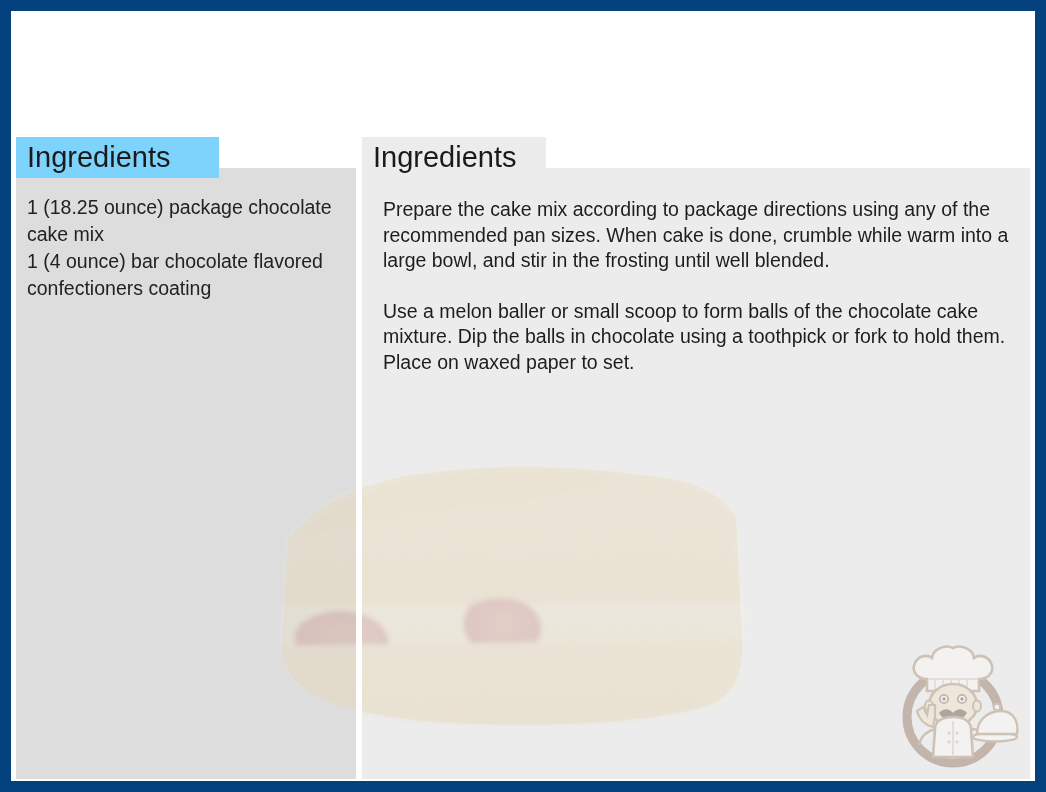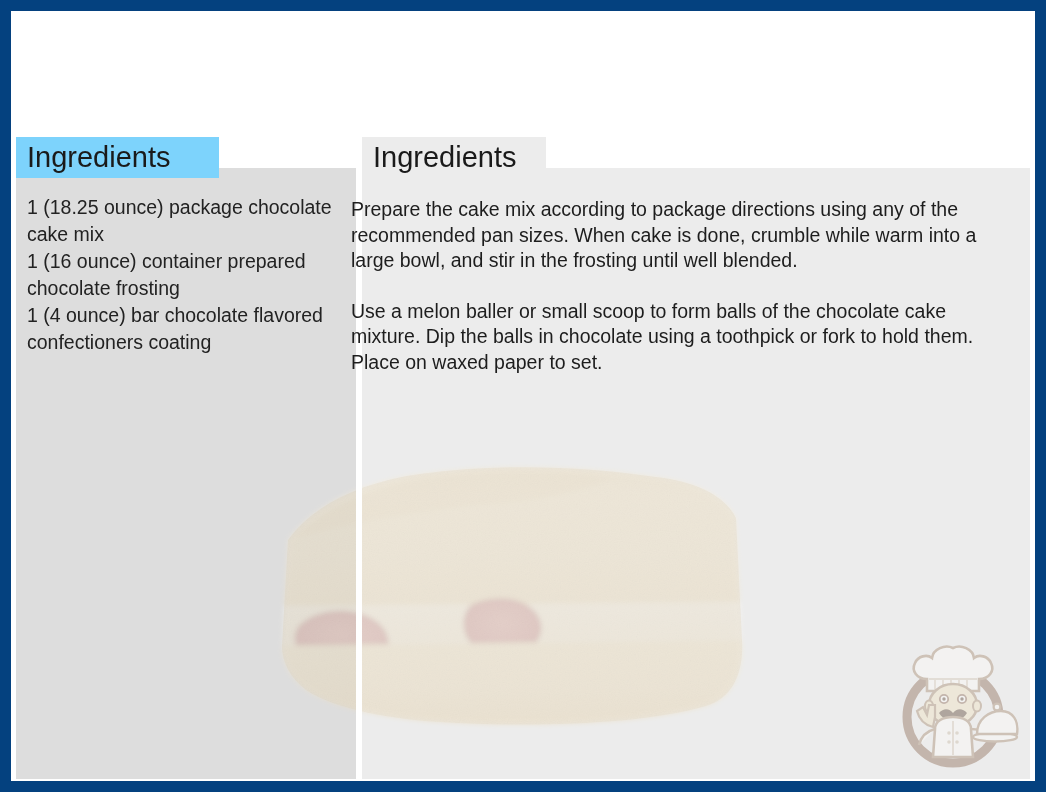--- a/index.html
+++ b/index.html
@@ -154,21 +154,21 @@
     top: 183px;
     width: 330px;
     font-size: 19.5px;
     line-height: 27px;
     color: #222222;
   }
   .ingredient-line { white-space: normal; }
 
   .directions-body {
     position: absolute;
-    left: 340px;
+    left: 372px;
     top: 186px;
     width: 645px;
     font-size: 19.5px;
     line-height: 25.5px;
     color: #1d1d1d;
   }
   .direction-step { margin: 0 0 25px 0; }
   .direction-step:last-child { margin-bottom: 14px; }
 
   
@@ -288,21 +288,20 @@
     <div class="tab tab-ingredients">
       <span class="tab-label">Ingredients</span>
     </div>
 
     <div class="tab tab-directions">
       <span class="tab-label">Ingredients</span>
     </div>
 
     <div class="ingredients-body">
       <div class="ingredient-line">1 (18.25 ounce) package chocolate cake mix</div>
-      <div class="ingredient-line">1 (16 ounce) container prepared chocolate frosting</div>
       <div class="ingredient-line">1 (4 ounce) bar chocolate flavored confectioners coating</div>
     </div>
 
     <div class="directions-body">
       <p class="direction-step">Prepare the cake mix according to package directions using any of the recommended pan sizes. When cake is done, crumble while warm into a large bowl, and stir in the frosting until well blended.</p>
       <p class="direction-step">Use a melon baller or small scoop to form balls of the chocolate cake mixture. Dip the balls in chocolate using a toothpick or fork to hold them. Place on waxed paper to set.</p>
     </div>
 
     <div class="chef-logo">
       <svg viewBox="0 0 140 140">

